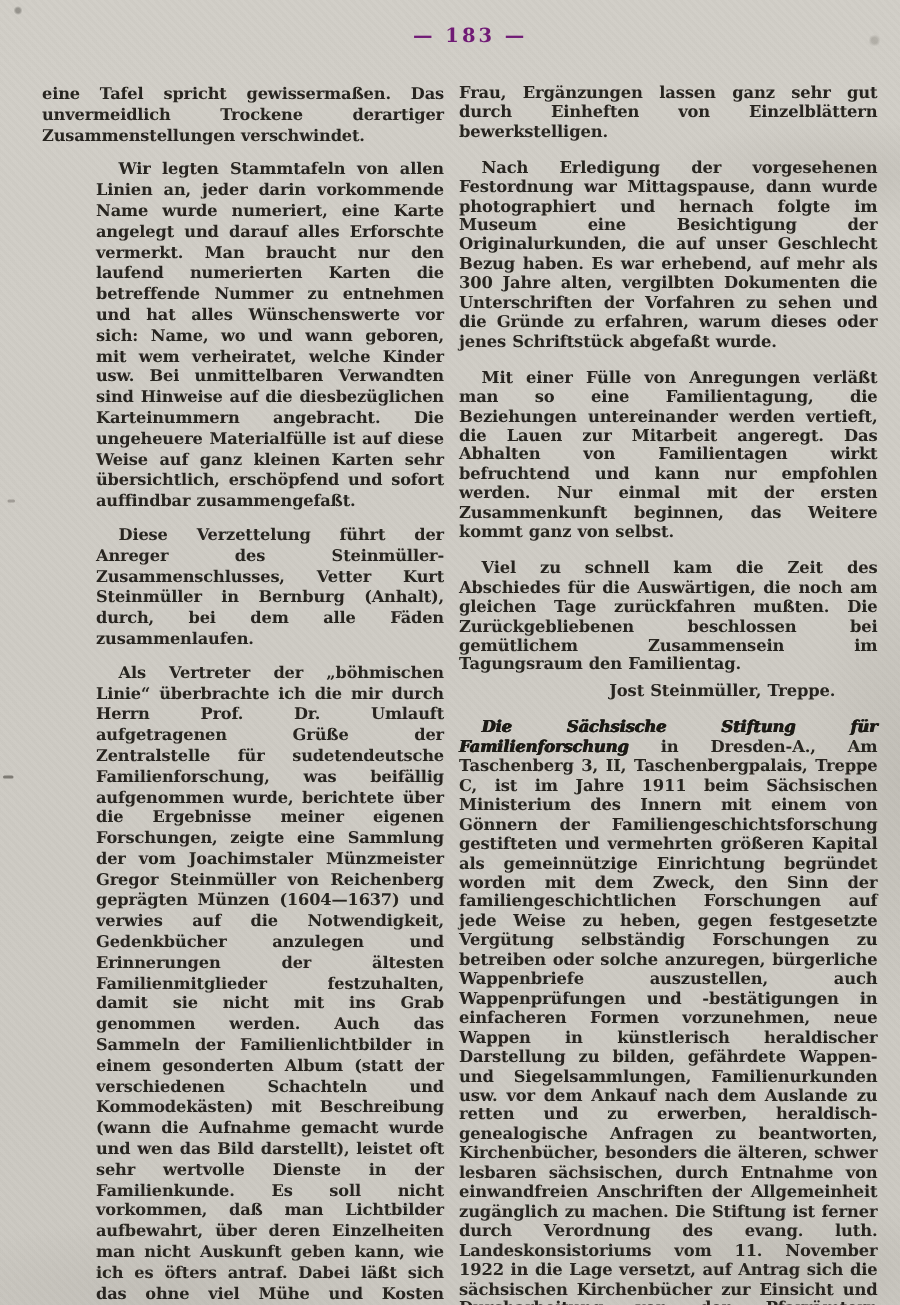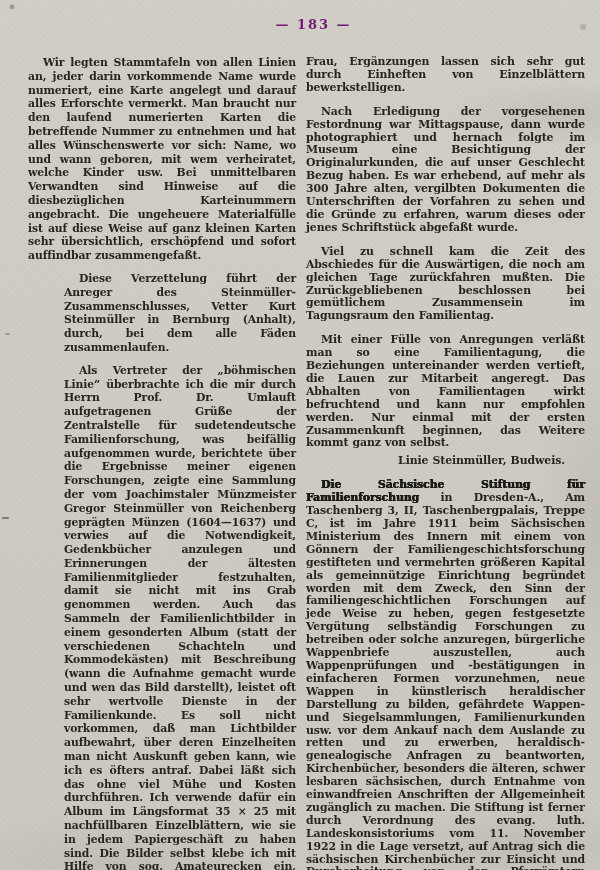--- a/index.html
+++ b/index.html
@@ -42,49 +42,51 @@
   .col-left p + p { margin-top: 9px; margin-left: 36px; }
   .col-right p + p { margin-top: 11px; }
   .ind { text-indent: 15px; }
   .signature {
     text-align: center; padding-left: 72px;
     margin-top: 5px !important; margin-bottom: 6px;
   }
   .lead-bold {
     text-shadow: 0.45px 0 0 currentColor, -0.2px 0 0 currentColor;
     color: #1c1a15;
+    font-style: italic;
   }
   .lead-bold::after { content: " "; }
   .margin-mark {
     position: absolute; background: #4a463f; border-radius: 1px; opacity: .6;
   }
   .mark-1 { left: 2px; top: 517px; width: 7px; height: 2px; }
   .mark-2 { left: 5px; top: 333px; width: 5px; height: 2px; opacity: .35; }
 </style>
 </head>
 <body>
 
 <div class="page">
 
   <div class="page-header">— 183 —</div>
 
   <div class="cols">
 
     <div class="col col-left">
+      <p>eine Tafel spricht gewissermaßen. Das unvermeidlich Trockene derartiger Zusammenstellungen verschwindet.</p>
       <p class="ind">Wir legten Stammtafeln von allen Linien an, jeder darin vorkommende Name wurde numeriert, eine Karte angelegt und darauf alles Erforschte vermerkt. Man braucht nur den laufend numerierten Karten die betreffende Nummer zu entnehmen und hat alles Wünschenswerte vor sich: Name, wo und wann geboren, mit wem verheiratet, welche Kinder usw. Bei unmittelbaren Verwandten sind Hinweise auf die diesbezüglichen Karteinummern angebracht. Die ungeheuere Materialfülle ist auf diese Weise auf ganz kleinen Karten sehr übersichtlich, erschöpfend und sofort auffindbar zusammengefaßt.</p>
       <p class="ind">Diese Verzettelung führt der Anreger des Steinmüller-Zusammenschlusses, Vetter Kurt Steinmüller in Bernburg (Anhalt), durch, bei dem alle Fäden zusammenlaufen.</p>
       <p class="ind">Als Vertreter der „böhmischen Linie“ überbrachte ich die mir durch Herrn Prof. Dr. Umlauft aufgetragenen Grüße der Zentralstelle für sudetendeutsche Familienforschung, was beifällig aufgenommen wurde, berichtete über die Ergebnisse meiner eigenen Forschungen, zeigte eine Sammlung der vom Joachimstaler Münzmeister Gregor Steinmüller von Reichenberg geprägten Münzen (1604—1637) und verwies auf die Notwendigkeit, Gedenkbücher anzulegen und Erinnerungen der ältesten Familienmitglieder festzuhalten, damit sie nicht mit ins Grab genommen werden. Auch das Sammeln der Familienlichtbilder in einem gesonderten Album (statt der verschiedenen Schachteln und Kommodekästen) mit Beschreibung (wann die Aufnahme gemacht wurde und wen das Bild darstellt), leistet oft sehr wertvolle Dienste in der Familienkunde. Es soll nicht vorkommen, daß man Lichtbilder aufbewahrt, über deren Einzelheiten man nicht Auskunft geben kann, wie ich es öfters antraf. Dabei läßt sich das ohne viel Mühe und Kosten durchführen. Ich verwende dafür ein Album im Längsformat 35 × 25 mit nachfüllbaren Einzelblättern, wie sie in jedem Papiergeschäft zu haben sind. Die Bilder selbst klebe ich mit Hilfe von sog. Amateurecken ein, kleine, runde Papierscheiben mit einem Einschnitt in der Mitte, einseitig gummiert. Das hat den Vorteil, die verschiedenen Lichtbilder so zu ordnen, wie es nötig ist, kleine und große neben oder untereinander. Die Blätter selbst sind dunkelgrau und die Beschreibung erfolgt mit weißer Tusche. Natürlich ist eine gewisse Reihenfolge eingehalten; erst die Urgroßeltern, Großeltern, Eltern, eigene Familie, eigene Geschwister, Geschwister der</p>
     </div>
 
     <div class="col col-right">
-      <p>Frau, Ergänzungen lassen sich sehr gut durch Einheften von Einzelblättern bewerkstelligen.</p>
+      <p>Frau, Ergänzungen lassen ganz sehr gut durch Einheften von Einzelblättern bewerkstelligen.</p>
       <p class="ind">Nach Erledigung der vorgesehenen Festordnung war Mittagspause, dann wurde photographiert und hernach folgte im Museum eine Besichtigung der Originalurkunden, die auf unser Geschlecht Bezug haben. Es war erhebend, auf mehr als 300 Jahre alten, vergilbten Dokumenten die Unterschriften der Vorfahren zu sehen und die Gründe zu erfahren, warum dieses oder jenes Schriftstück abgefaßt wurde.</p>
+      <p class="ind">Mit einer Fülle von Anregungen verläßt man so eine Familientagung, die Beziehungen untereinander werden vertieft, die Lauen zur Mitarbeit angeregt. Das Abhalten von Familientagen wirkt befruchtend und kann nur empfohlen werden. Nur einmal mit der ersten Zusammenkunft beginnen, das Weitere kommt ganz von selbst.</p>
       <p class="ind">Viel zu schnell kam die Zeit des Abschiedes für die Auswärtigen, die noch am gleichen Tage zurückfahren mußten. Die Zurückgebliebenen beschlossen bei gemütlichem Zusammensein im Tagungsraum den Familientag.</p>
-      <p class="ind">Mit einer Fülle von Anregungen verläßt man so eine Familientagung, die Beziehungen untereinander werden vertieft, die Lauen zur Mitarbeit angeregt. Das Abhalten von Familientagen wirkt befruchtend und kann nur empfohlen werden. Nur einmal mit der ersten Zusammenkunft beginnen, das Weitere kommt ganz von selbst.</p>
-      <p class="signature">Linie Steinmüller, Budweis.</p>
+      <p class="signature">Jost Steinmüller, Treppe.</p>
       <p class="ind">
         <span class="lead-bold">Die Sächsische Stiftung für Familienforschung</span><span>in Dresden-A., Am Taschenberg 3, II, Taschenbergpalais, Treppe C, ist im Jahre 1911 beim Sächsischen Ministerium des Innern mit einem von Gönnern der Familiengeschichtsforschung gestifteten und vermehrten größeren Kapital als gemeinnützige Einrichtung begründet worden mit dem Zweck, den Sinn der familiengeschichtlichen Forschungen auf jede Weise zu heben, gegen festgesetzte Vergütung selbständig Forschungen zu betreiben oder solche anzuregen, bürgerliche Wappenbriefe auszustellen, auch Wappenprüfungen und -bestätigungen in einfacheren Formen vorzunehmen, neue Wappen in künstlerisch heraldischer Darstellung zu bilden, gefährdete Wappen- und Siegelsammlungen, Familienurkunden usw. vor dem Ankauf nach dem Auslande zu retten und zu erwerben, heraldisch-genealogische Anfragen zu beantworten, Kirchenbücher, besonders die älteren, schwer lesbaren sächsischen, durch Entnahme von einwandfreien Anschriften der Allgemeinheit zugänglich zu machen. Die Stiftung ist ferner durch Verordnung des evang. luth. Landeskonsistoriums vom 11. November 1922 in die Lage versetzt, auf Antrag sich die sächsischen Kirchenbücher zur Einsicht und Durcharbeitung von den Pfarrämtern übersenden zu lassen. Hierdurch werden größere Forschungen überhaupt erst möglich und einwandfrei durchgeführt. Sie besitzt weiterhin umfangreiche Wappen- und Siegelsammlungen, u. a. die bekannte des † Generals Frei-</span>
       </p>
     </div>
 
   </div>
 
   <div class="margin-mark mark-1"></div>
   <div class="margin-mark mark-2"></div>
 

